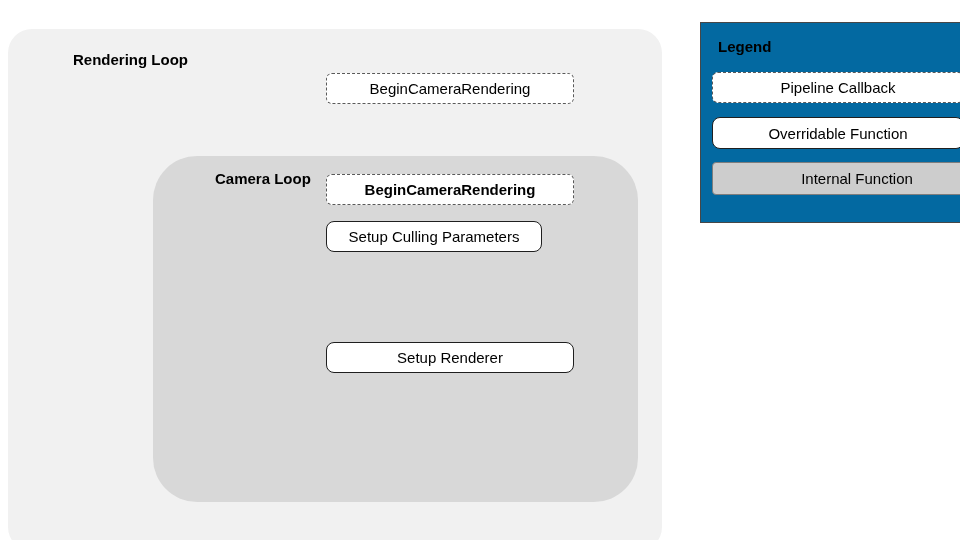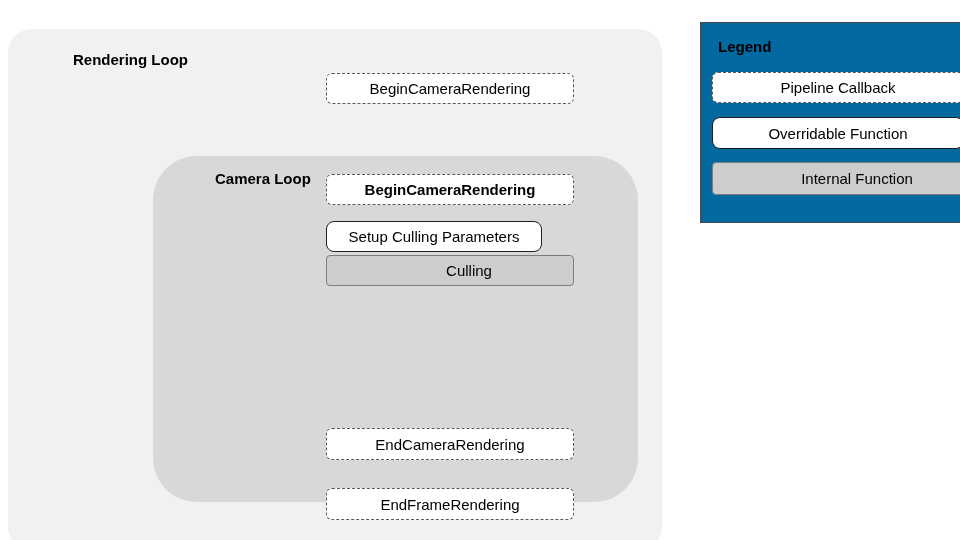--- a/index.html
+++ b/index.html
@@ -82,28 +82,26 @@
       <div class="loop-title" style="left:28px; top:14px;margin-left:34px;">Camera Loop</div>
     </div>
   </div>
 
   <div class="node callback" style="left:326px; top:73px; width:248px; height:31px;">BeginCameraRendering</div>
 
   <div class="node callback" style="left:326px; top:174px; width:248px; height:31px;font-weight:bold;">BeginCameraRendering</div>
 
   <div class="node overridable" style="left:326px; top:221px; width:216px; height:31px;">Setup Culling Parameters</div>
 
-  <div class="node internal" style="left:326px; top:255px; width:248px; height:31px;">Culling</div>
+
+
+  <div class="node overridable" style="left:326px; top:342px; width:248px; height:31px;">Setup Renderer</div>
 
 
 
-
-  <div class="node callback" style="left:326px; top:428px; width:248px; height:32px;">EndCameraRendering</div>
-
-  <div class="node callback" style="left:326px; top:488px; width:248px; height:32px;">EndFrameRendering</div>
 
   <div class="legend">
     <div class="loop-title" style="left:17px; top:15px;">Legend</div>
 
     <div class="node callback" style="left:11px; top:49px; width:252px; height:31px;">Pipeline Callback</div>
 
     <div class="node overridable" style="left:11px; top:94px; width:252px; height:32px;">Overridable Function</div>
 
     <div class="node internal" style="left:11px; top:139px; width:252px; height:33px;">Internal Function</div>
   </div>

